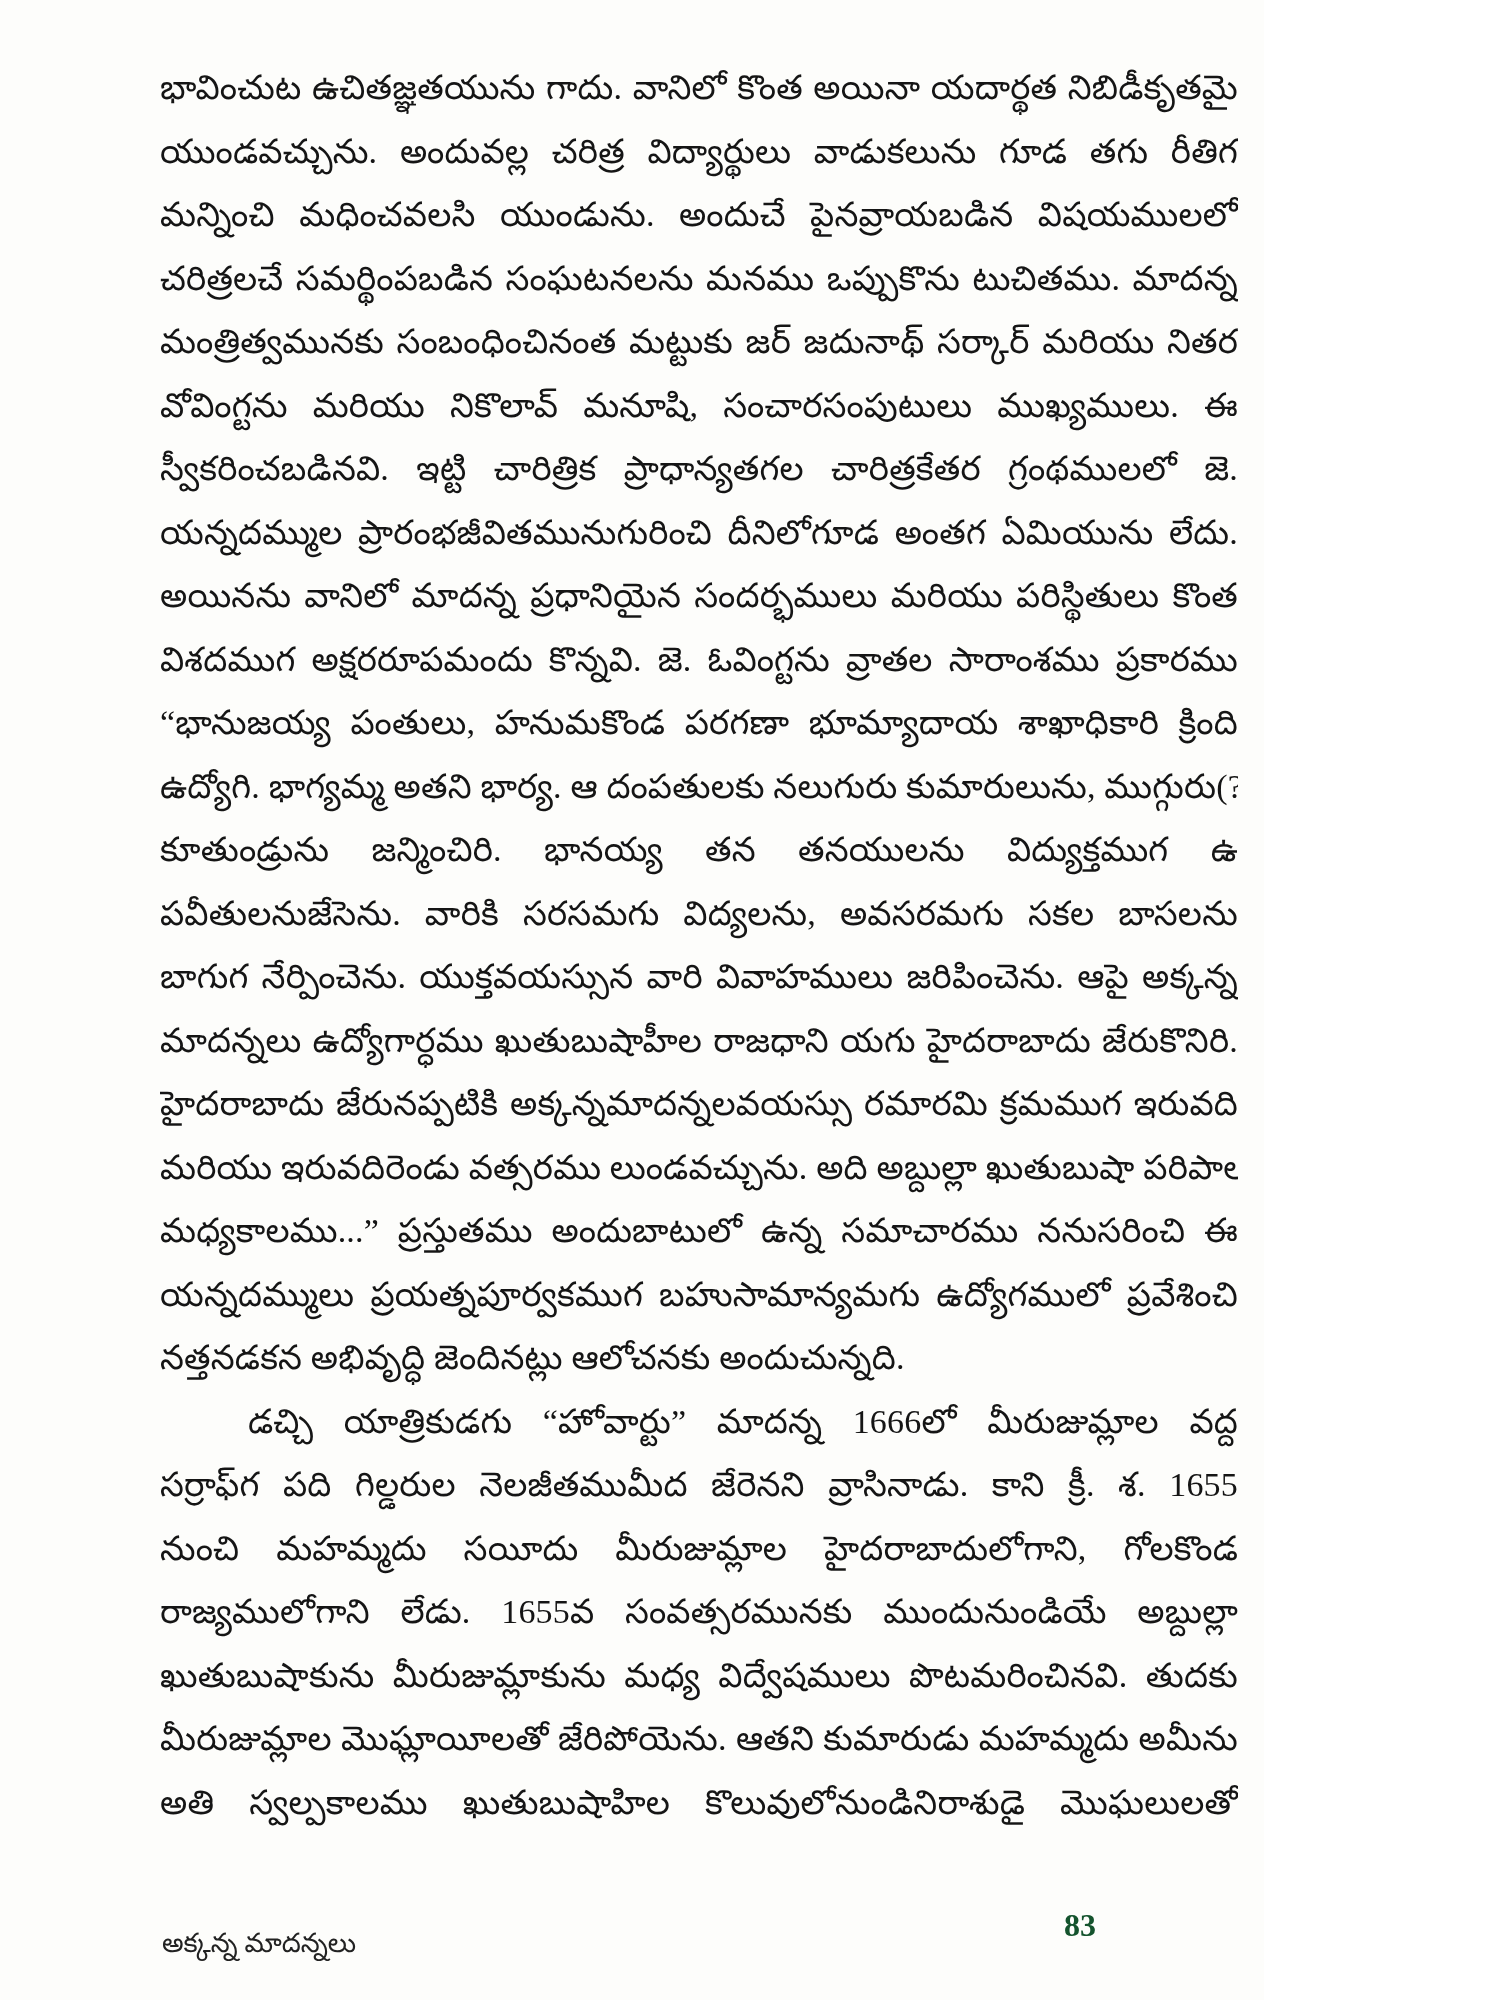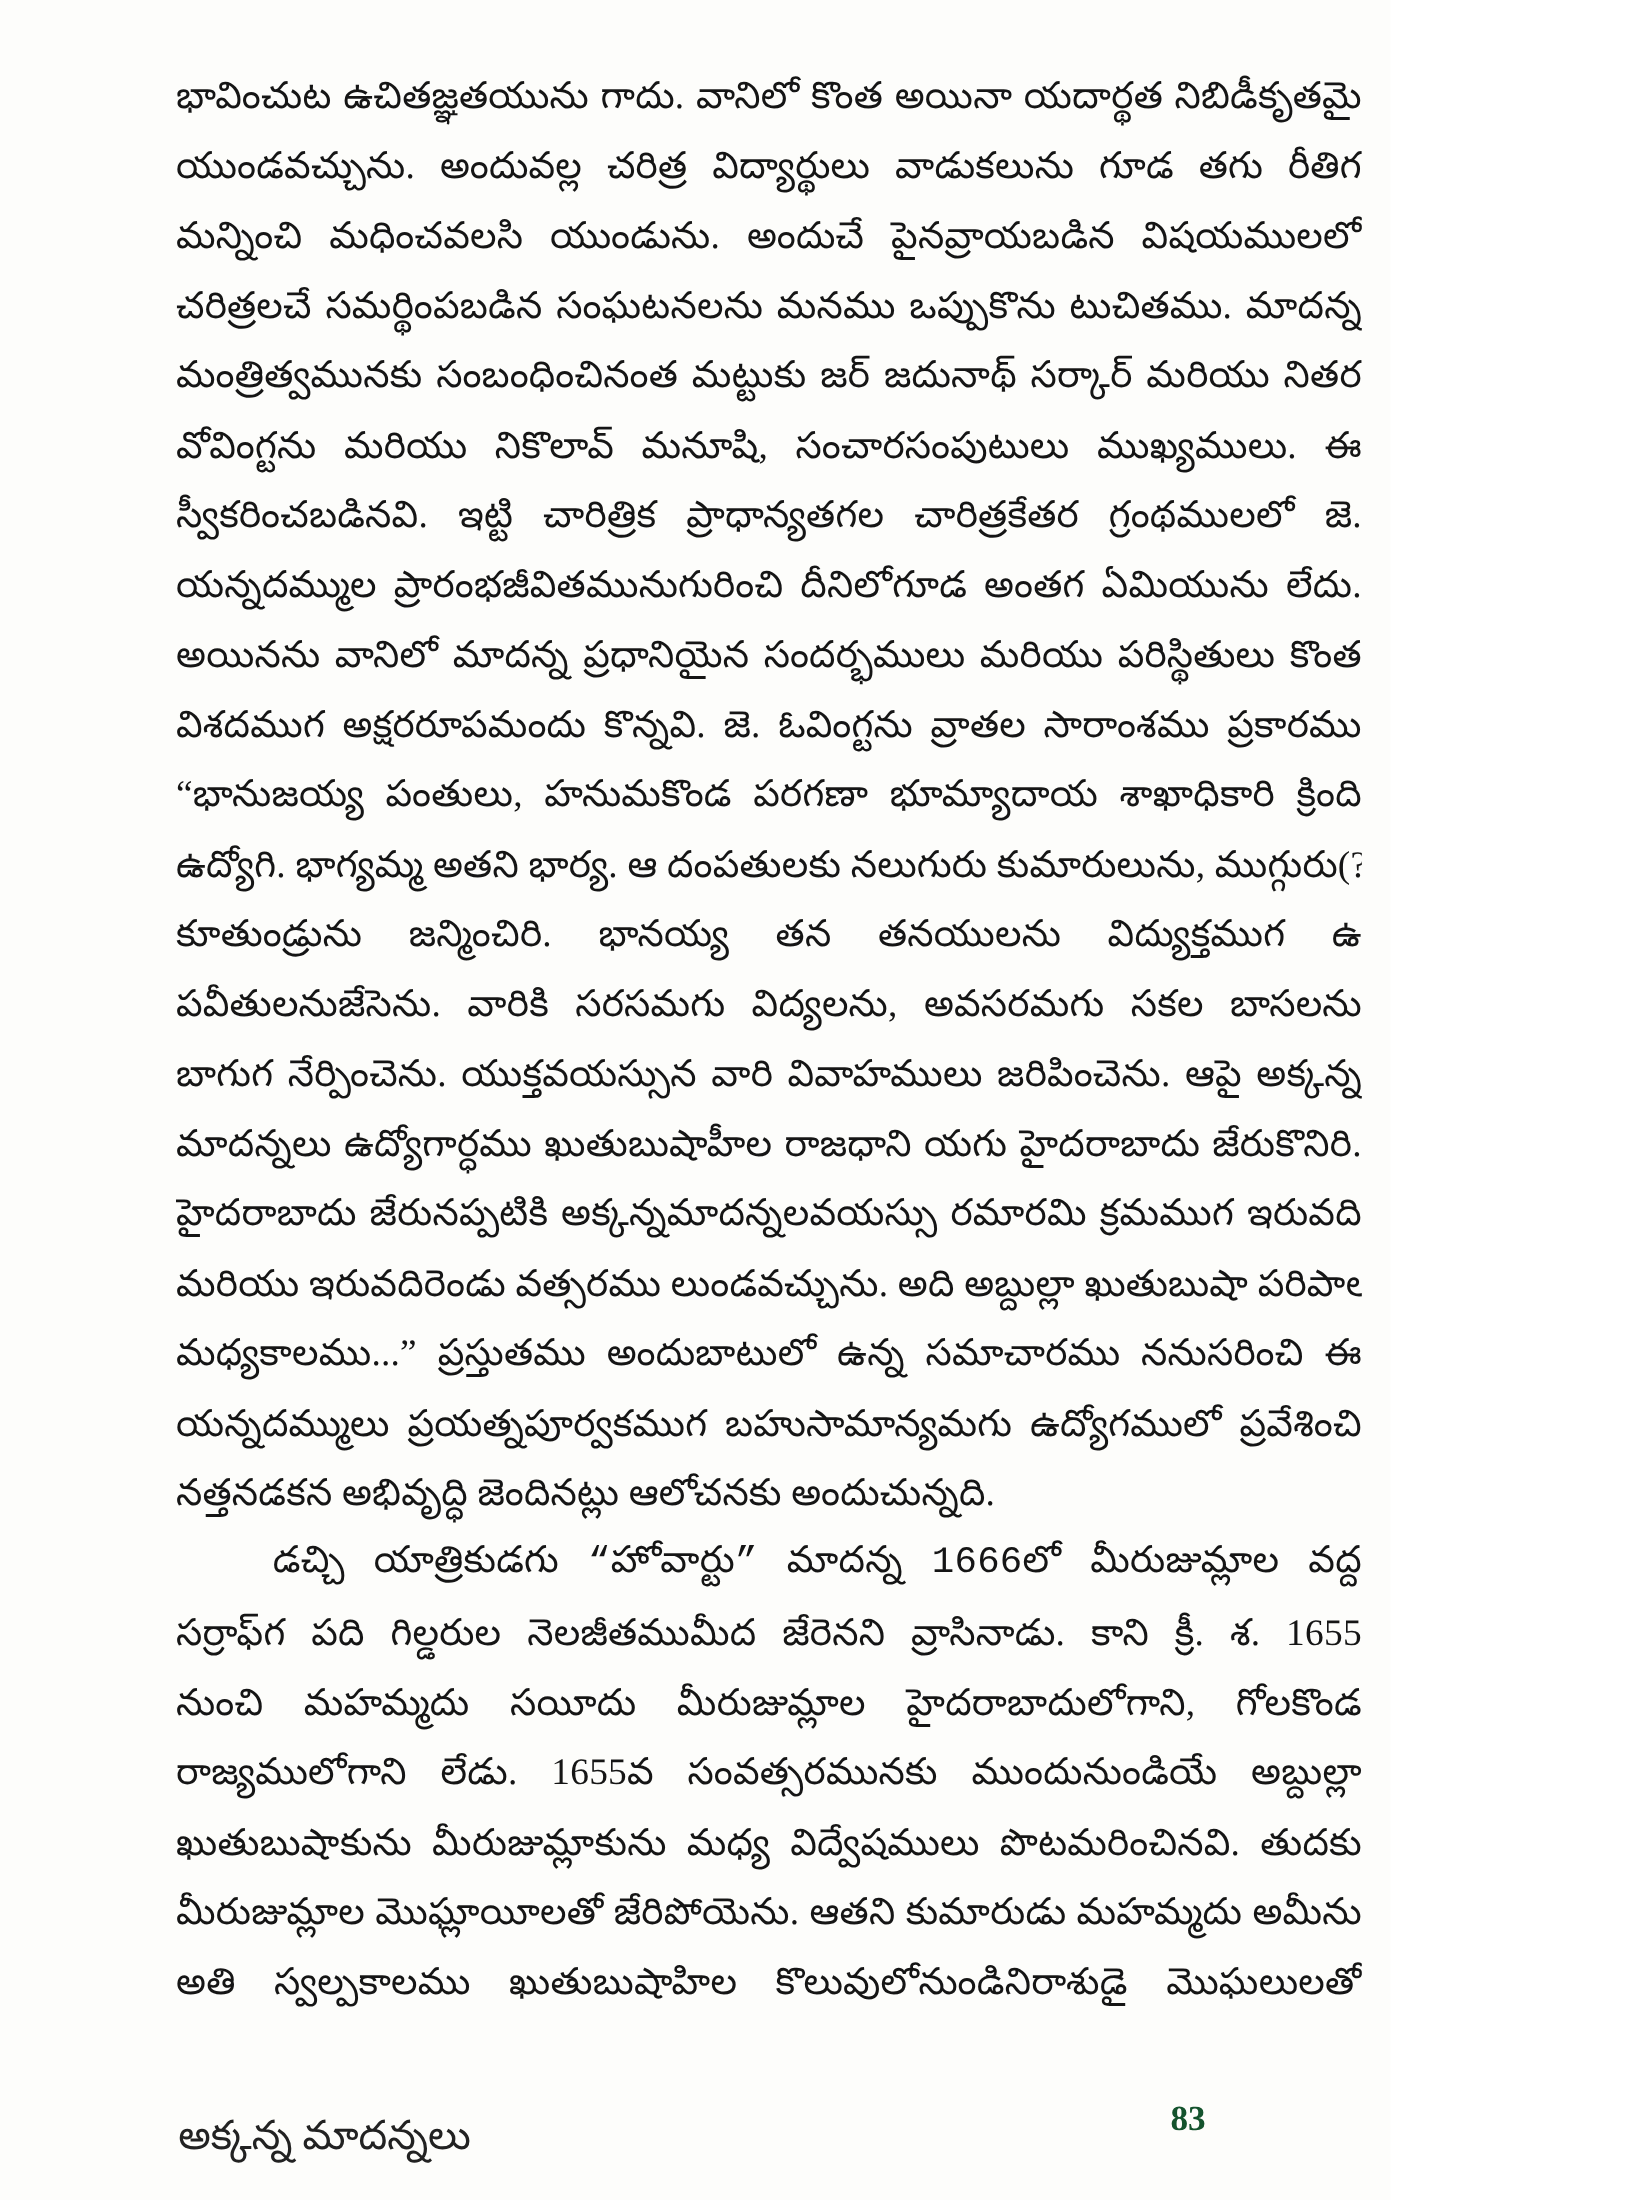--- a/index.html
+++ b/index.html
@@ -34,27 +34,26 @@
   }
   
   .line.para-end {
     text-align-last: left;
     white-space: normal;
   }
   
   .line.indent {
     padding-left: 88px;
     width: calc(100% - 88px);
-    font-family: Liberation Mono, monospace;
   }
   .footer-title {
     position: absolute;
     left: 162px;
     top: 1926px;
-    font-size: 37px;
+    font-size: 27px;
     line-height: 34px;
     color: #222;
   }
   .page-number {
     position: absolute;
     right: 168px;
     top: 1906px;
     font-size: 32px;
     line-height: 38px;
     font-weight: bold;

